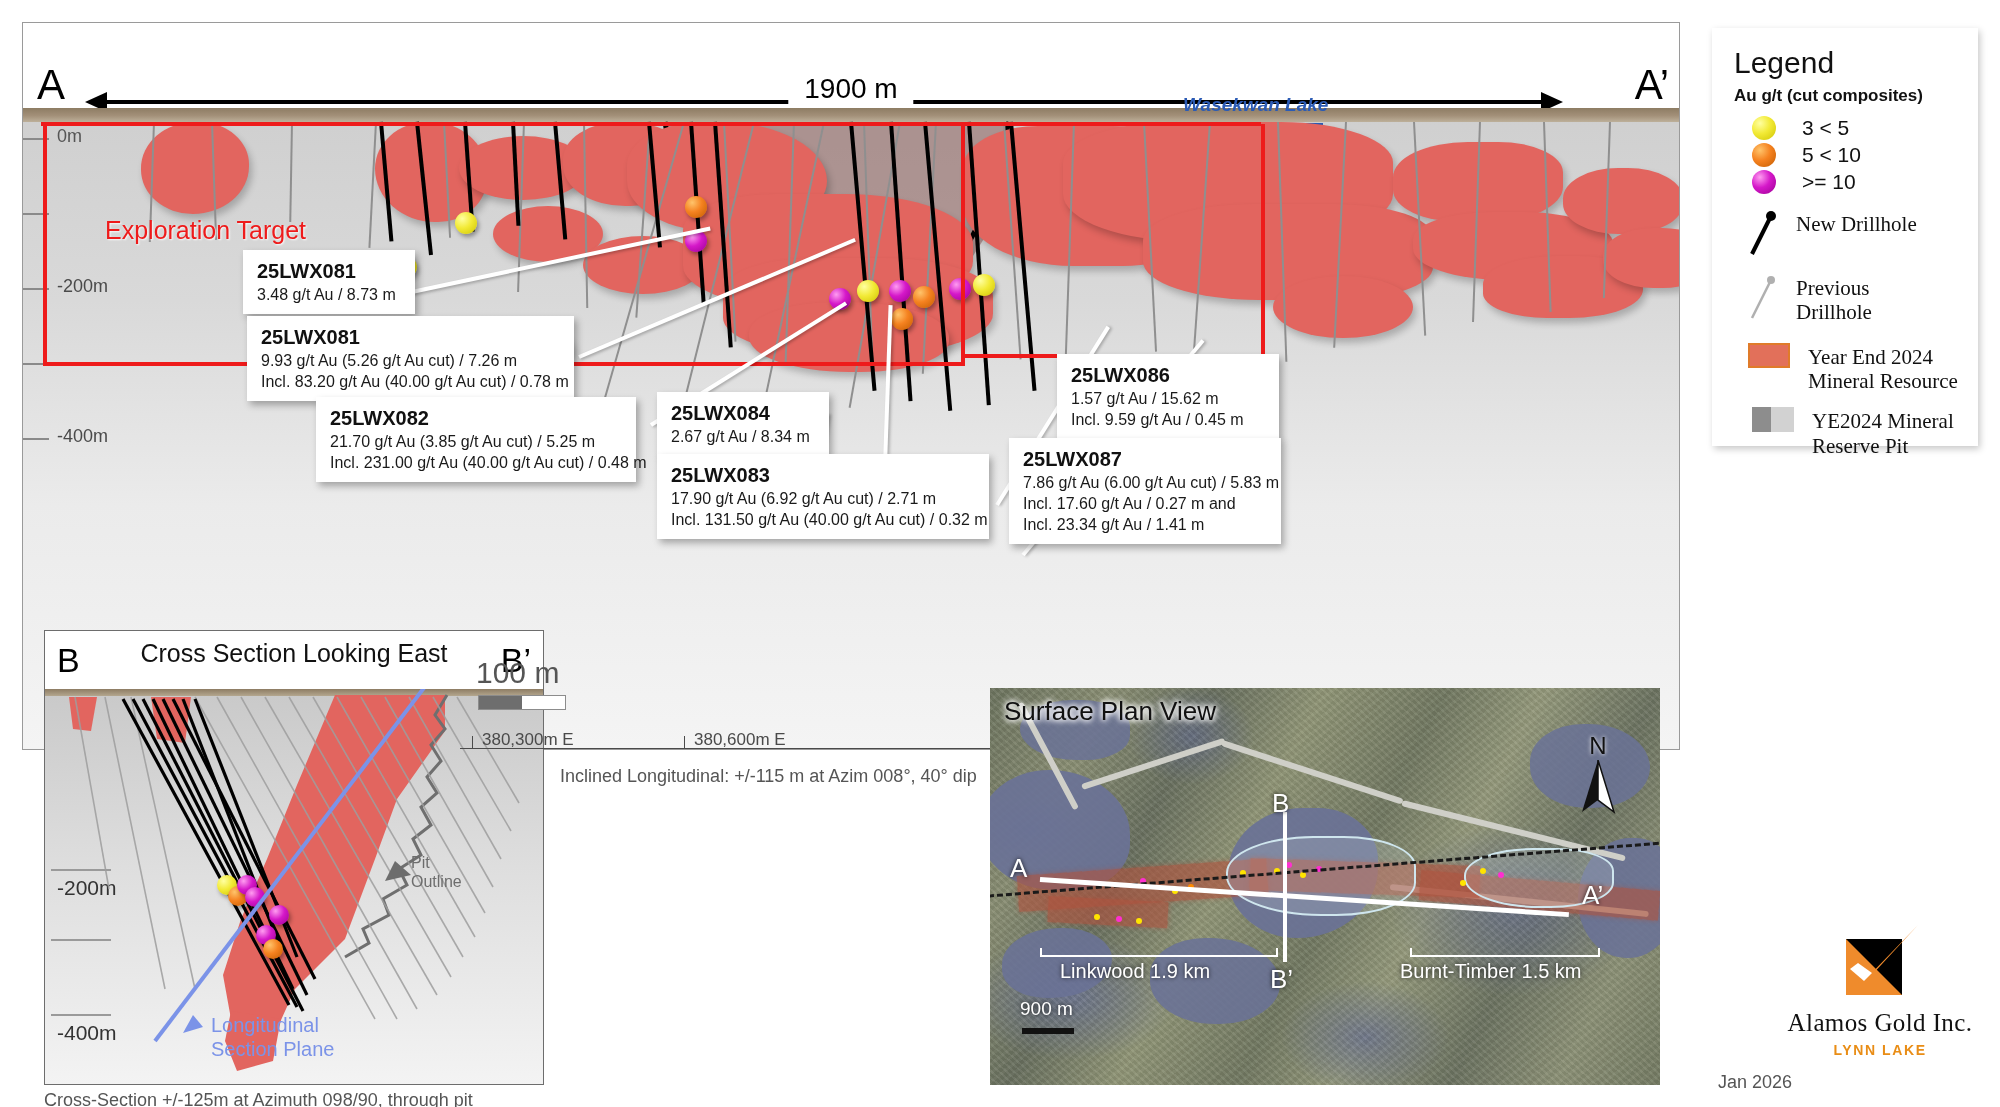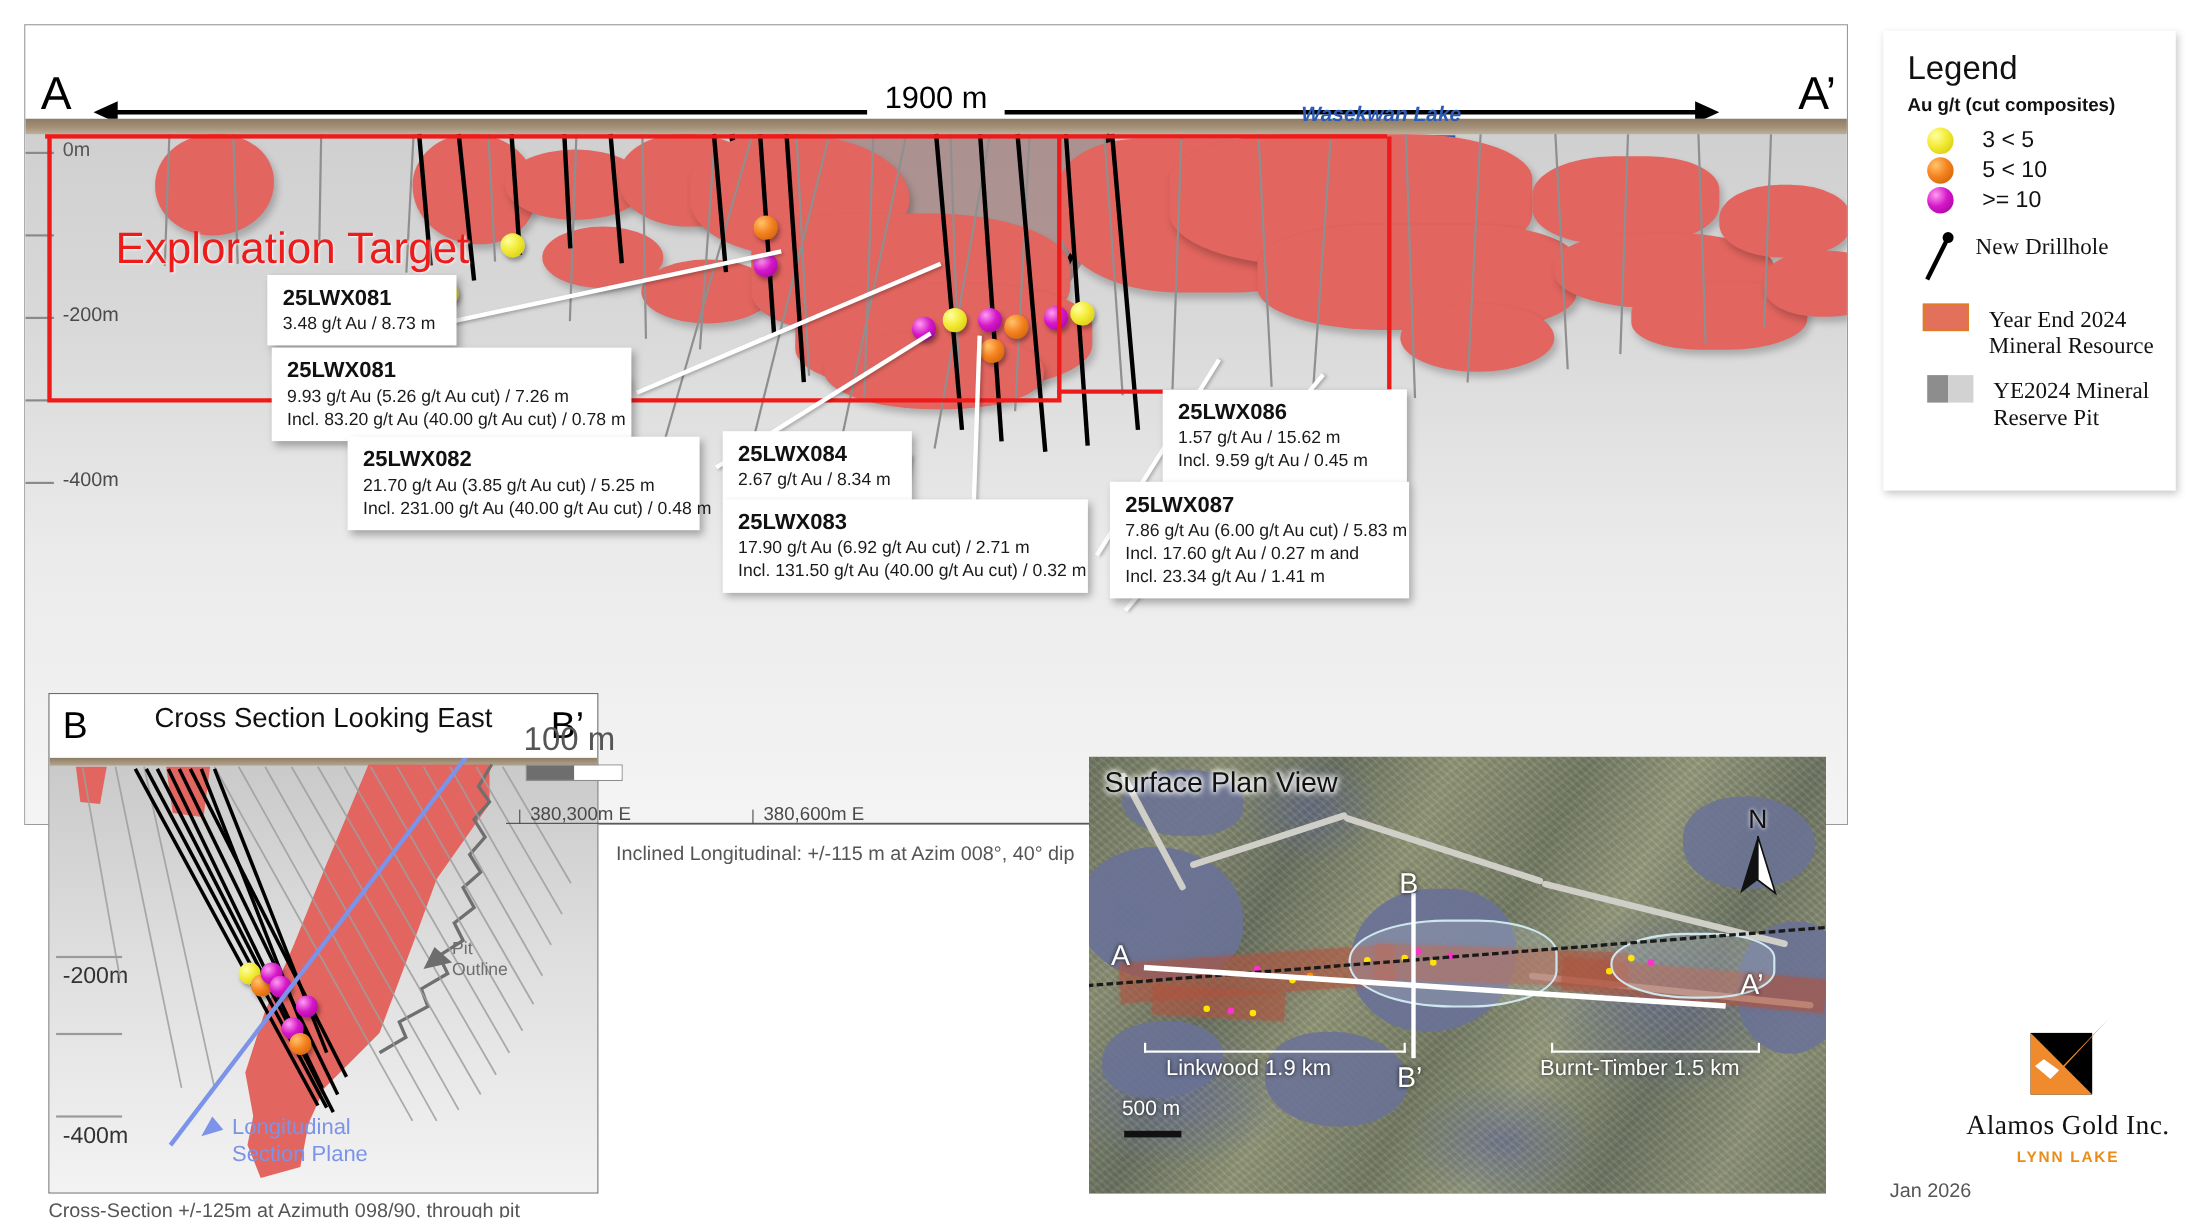--- a/index.html
+++ b/index.html
@@ -58,22 +58,22 @@
     font-size: 19px; color: #2b5bb5; font-style: italic; font-weight: bold;
   }
 
   
   .depth-tick { position: absolute; left: 0; width: 26px; height: 2px; background: #8a8a8a; }
   .depth-txt  { position: absolute; left: 34px; font-size: 18px; color: #4a4a4a; }
   .target-top {
     position: absolute; height: 4px; background: #ee1b1b;
   }
   .expl-label {
-    position: absolute; left: 82px; top: 96px;
-    font-size: 40px; color: #ee1b1b; font-weight: 400;
+    position: absolute; left: 82px; top: 108px;
+    font-size: 25px; color: #ee1b1b; font-weight: 400;
     text-shadow: 1px 1px 2px rgba(255,255,255,.9);
   }
 
   
   .blob { position: absolute; background: #e2655f; box-shadow: 3px 5px 7px rgba(0,0,0,.22); }
   .pit-shade { position: absolute; background: rgba(120,60,55,.42); }
 
   
   .dh-new  { position: absolute; background: #000; transform-origin: top left; }
   .dh-prev { position: absolute; background: #8f8f8f; transform-origin: top left; }
@@ -490,21 +490,21 @@
   <div class="plan-lab" style="left:20px;  top:165px;">A</div>
   <div class="plan-lab" style="left:592px; top:192px;">A’</div>
   <div class="plan-lab" style="left:282px; top:100px;">B</div>
   <div class="plan-lab" style="left:280px; top:276px;">B’</div>
 
   <div class="bracket" style="left:50px; top:260px; width:238px;"></div>
   <div class="brack-lab" style="left:70px; top:272px;">Linkwood 1.9 km</div>
   <div class="bracket" style="left:420px; top:260px; width:190px;"></div>
   <div class="brack-lab" style="left:410px; top:272px;">Burnt-Timber 1.5 km</div>
 
-  <div class="brack-lab" style="left:30px; top:310px; font-size:19px;">500 m</div>
+  <div class="brack-lab" style="left:30px; top:310px; font-size:19px;">900 m</div>
   <div style="position:absolute; left:32px; top:340px; width:52px; height:6px; background:#111;"></div>
 
   <div class="north-arrow">
     <div style="font-size:24px; color:#111; text-align:center; text-shadow:0 0 4px #fff;">N</div>
     <svg width="40" height="56" viewBox="0 0 40 56">
       <polygon points="20,0 4,52 20,40" fill="#111"></polygon>
       <polygon points="20,0 36,52 20,40" fill="#fff" stroke="#111" stroke-width="1.5"></polygon>
     </svg>
   </div>
 </div>
@@ -527,20 +527,30 @@
   </div>
 
   <div class="lg-row2">
     <svg width="30" height="48">
       <line x1="4" y1="44" x2="22" y2="8" stroke="#000" stroke-width="4"></line>
       <circle cx="23" cy="6" r="5" fill="#000"></circle>
     </svg>
     <span class="txt">New Drillhole</span>
   </div>
 
+  <div class="lg-row2">
+    <svg width="30" height="48">
+      <line x1="4" y1="44" x2="22" y2="8" stroke="#b0b0b0" stroke-width="2.5"></line>
+      <circle cx="23" cy="6" r="4" fill="#b0b0b0"></circle>
+    </svg>
+    <span class="txt">
+      <span>Previous</span><br>
+      <span>Drillhole</span>
+    </span>
+  </div>
 
   <div class="lg-row2" style="margin-top:18px;">
     <span class="sw-box" style="background:#e2705a; border:2px solid #e07b2a;"></span>
     <span class="txt">
       <span>Year End 2024</span><br>
       <span>Mineral Resource</span>
     </span>
   </div>
 
   <div class="lg-row2" style="margin-top:14px; margin-left:18px;">

